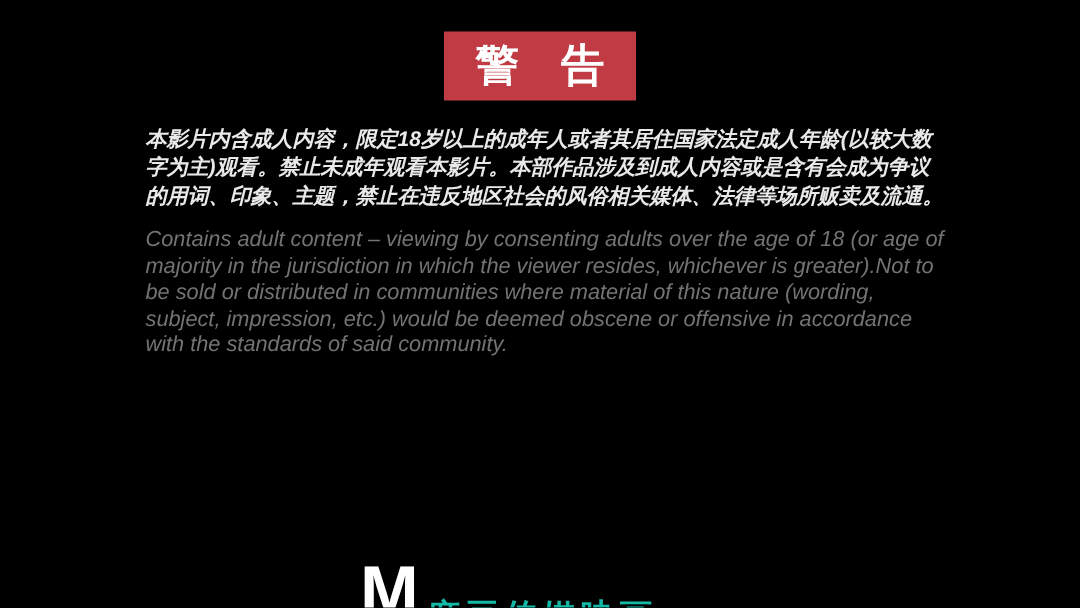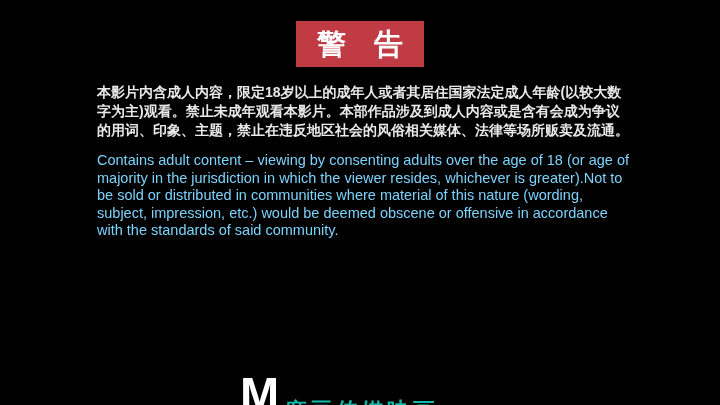--- a/index.html
+++ b/index.html
@@ -29,33 +29,34 @@
     font-weight: bold;
     letter-spacing: 10px;
     text-indent: 10px;
     white-space: nowrap;
     line-height: 1;
   }
   .notice {
     width: 534px;
     margin-left: 97px;
     margin-top: 16px;
+    font-style: italic;
   }
   .para {
     margin: 0;
     text-align: left;
   }
   .para-zh {
     color: #e9e9e9;
     font-weight: bold;
     font-size: 14px;
     line-height: 19px;
   }
   .para-en {
-    color: #7dd3fc;
+    color: #737373;
     font-size: 14.5px;
     line-height: 17.5px;
     margin-top: 12px;
   }
   .para-ja {
     color: #dedede;
     font-size: 13.5px;
     line-height: 16.3px;
     margin-top: 11px;
   }

